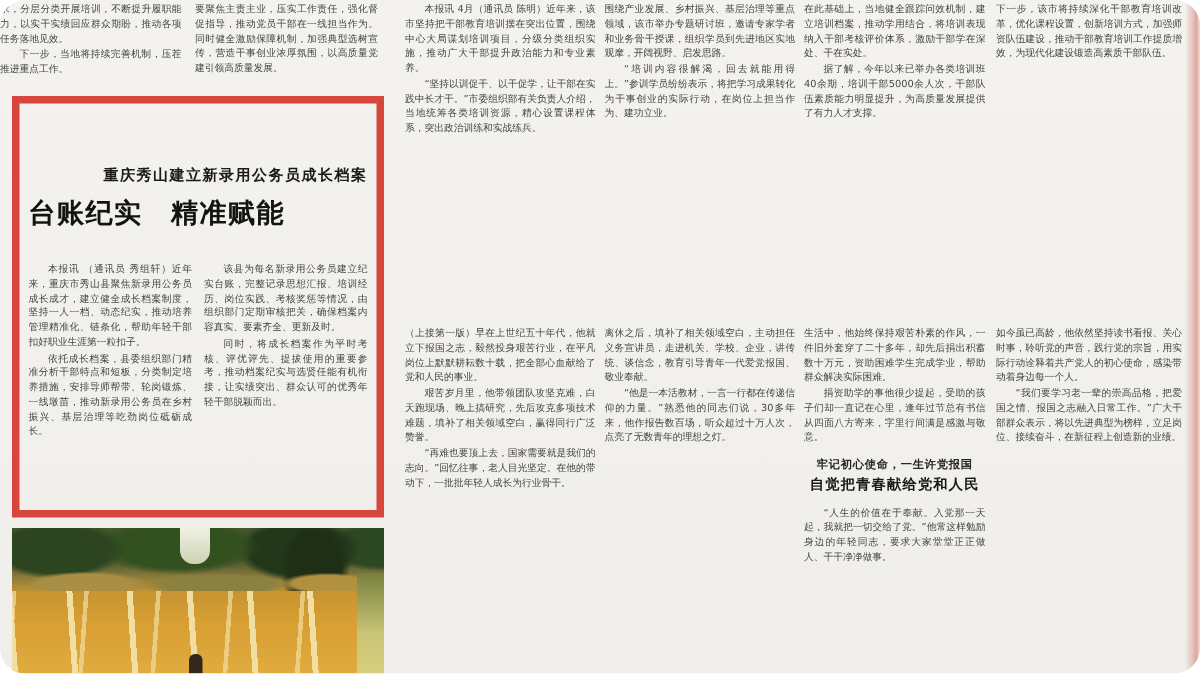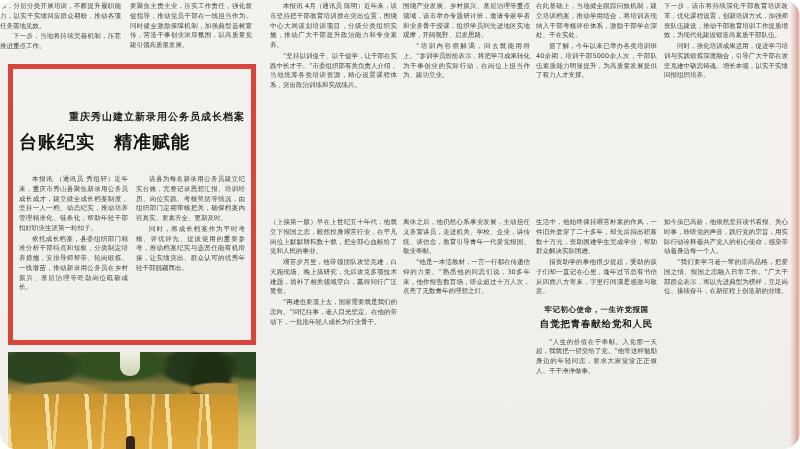--- a/index.html
+++ b/index.html
@@ -144,30 +144,29 @@
   <div class="smalltext c4t cont-first">
       <p>围绕产业发展、乡村振兴、基层治理等重点领域，该市举办专题研讨班，邀请专家学者和业务骨干授课，组织学员到先进地区实地观摩，开阔视野、启发思路。</p>
       <p>“培训内容很解渴，回去就能用得上。”参训学员纷纷表示，将把学习成果转化为干事创业的实际行动，在岗位上担当作为、建功立业。</p>
     </div>
   <div class="smalltext c5t cont-first">
       <p>在此基础上，当地健全跟踪问效机制，建立培训档案，推动学用结合，将培训表现纳入干部考核评价体系，激励干部学在深处、干在实处。</p>
       <p>据了解，今年以来已举办各类培训班40余期，培训干部5000余人次，干部队伍素质能力明显提升，为高质量发展提供了有力人才支撑。</p>
     </div>
   <div class="smalltext c6t cont-first">
       <p>下一步，该市将持续深化干部教育培训改革，优化课程设置，创新培训方式，加强师资队伍建设，推动干部教育培训工作提质增效，为现代化建设锻造高素质干部队伍。</p>
-      <p>同时，强化培训成果运用，促进学习培训与实践锻炼深度融合，引导广大干部在攻坚克难中砺志铸魂、增长本领，以实干实绩回报组织培养。</p>
     </div>
 
   <div class="smalltext c3b cont-first">
       <p>（上接第一版）早在上世纪五十年代，他就立下报国之志，毅然投身艰苦行业，在平凡岗位上默默耕耘数十载，把全部心血献给了党和人民的事业。</p>
       <p>艰苦岁月里，他带领团队攻坚克难，白天跑现场、晚上搞研究，先后攻克多项技术难题，填补了相关领域空白，赢得同行广泛赞誉。</p>
       <p>“再难也要顶上去，国家需要就是我们的志向。”回忆往事，老人目光坚定。在他的带动下，一批批年轻人成长为行业骨干。</p>
     </div>
   <div class="smalltext c4b cont-first">
-      <p>离休之后，他仍然心系事业发展，主动担任义务宣讲员，走进机关、学校、企业，讲传统、谈信念，教育引导青年一代爱党报国、敬业奉献。</p>
+      <p>离休之后，填补了相关领域空白，主动担任义务宣讲员，走进机关、学校、企业，讲传统、谈信念，教育引导青年一代爱党报国、敬业奉献。</p>
       <p>“他是一本活教材，一言一行都在传递信仰的力量。”熟悉他的同志们说，30多年来，他作报告数百场，听众超过十万人次，点亮了无数青年的理想之灯。</p>
     </div>
   <div class="smalltext c5b">
     <div class="cont-first">
         <p>生活中，他始终保持艰苦朴素的作风，一件旧外套穿了二十多年，却先后捐出积蓄数十万元，资助困难学生完成学业，帮助群众解决实际困难。</p>
         <p>捐资助学的事他很少提起，受助的孩子们却一直记在心里，逢年过节总有书信从四面八方寄来，字里行间满是感激与敬意。</p>
       </div>
     <div class="subhead">
       <div class="sh1">牢记初心使命，一生许党报国</div>
       <div class="sh2">自觉把青春献给党和人民</div>

